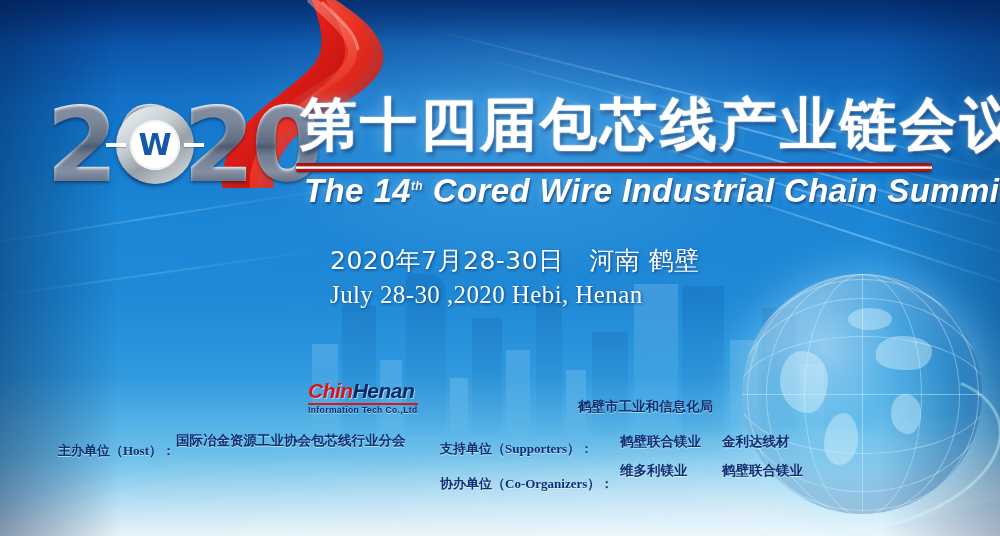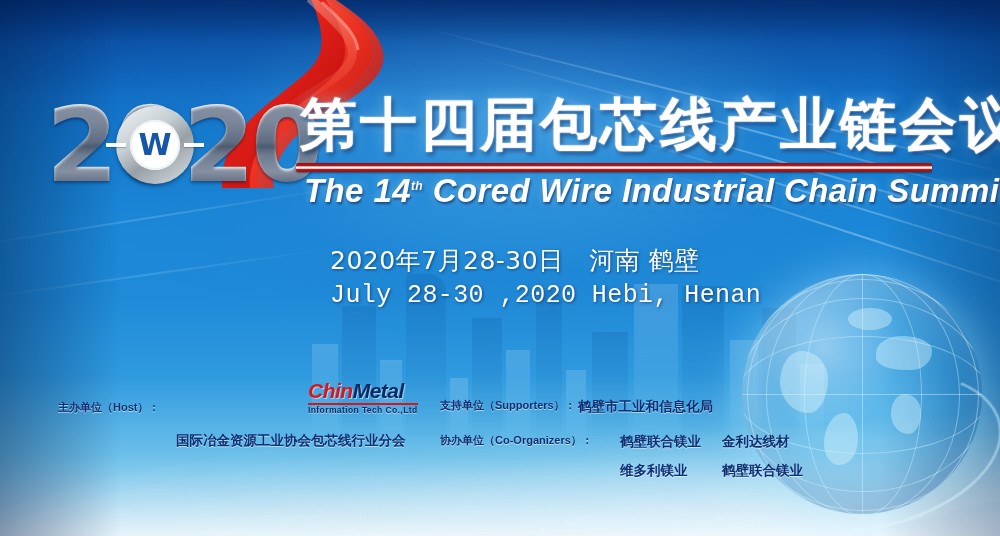--- a/index.html
+++ b/index.html
@@ -108,28 +108,29 @@
   }
   .en-title sup{font-size:12px;vertical-align:super;}
   .date-cn{
     position:absolute;left:330px;top:244px;white-space:nowrap;color:#fff;
     font-family:"DejaVu Sans","Liberation Sans",sans-serif;
     font-size:25px;letter-spacing:.5px;
     text-shadow:1px 1px 3px rgba(0,30,85,.6);
   }
   .date-en{
     position:absolute;left:330px;top:281px;white-space:nowrap;color:#fff;
-    font-family:Liberation Mono, monospace;
+    font-family:Liberation Serif, serif;
     font-size:25px;letter-spacing:.4px;
     text-shadow:1px 1px 3px rgba(0,30,85,.6);
   }
   .lbl{
-    font-family:Liberation Sans, sans-serif;
-    font-size:11px;font-weight:700;color:#0d2f74;white-space:nowrap;
+    font-family:Liberation Serif, serif;
+    font-size:13px;font-weight:700;color:#0d2f74;white-space:nowrap;
     text-shadow:0 1px 0 rgba(255,255,255,.55);
+    margin-top:42px;
   }
   .orgtxt{
     font-family:"DejaVu Sans","Liberation Sans",sans-serif;
     font-size:13.5px;font-weight:700;color:#0d2f74;white-space:nowrap;
     text-shadow:0 1px 0 rgba(255,255,255,.5);
   }
   .host-label{position:absolute;left:58px;top:400px;}
   .host-line1{position:absolute;left:176px;top:432px;}
   .host-line2{position:absolute;left:176px;top:461px;}
   .sup-label{position:absolute;left:440px;top:398px;}
@@ -278,21 +279,21 @@
   </div>
 
   <div class="date-cn">2020年7月28-30日　河南 鹤壁</div>
   <div class="date-en">July 28-30 ,2020  Hebi, Henan</div>
 
   <div class="lbl host-label">主办单位（Host）：</div>
 
 
   <div class="logo-cm">
     <div class="cm-main">
-      <span class="r">Chin</span><span class="b">Metal</span>
+      <span class="r">Chin</span><span class="b">Henan</span>
     </div>
     <div class="cm-rule"></div>
     <div class="cm-sub">Information Tech Co.,Ltd</div>
   </div>
 
   <div class="orgtxt host-line1">国际冶金资源工业协会包芯线行业分会</div>
 
   <div class="lbl sup-label">支持单位（Supporters）：</div>
   <div class="orgtxt sup-name">鹤壁市工业和信息化局</div>
 

